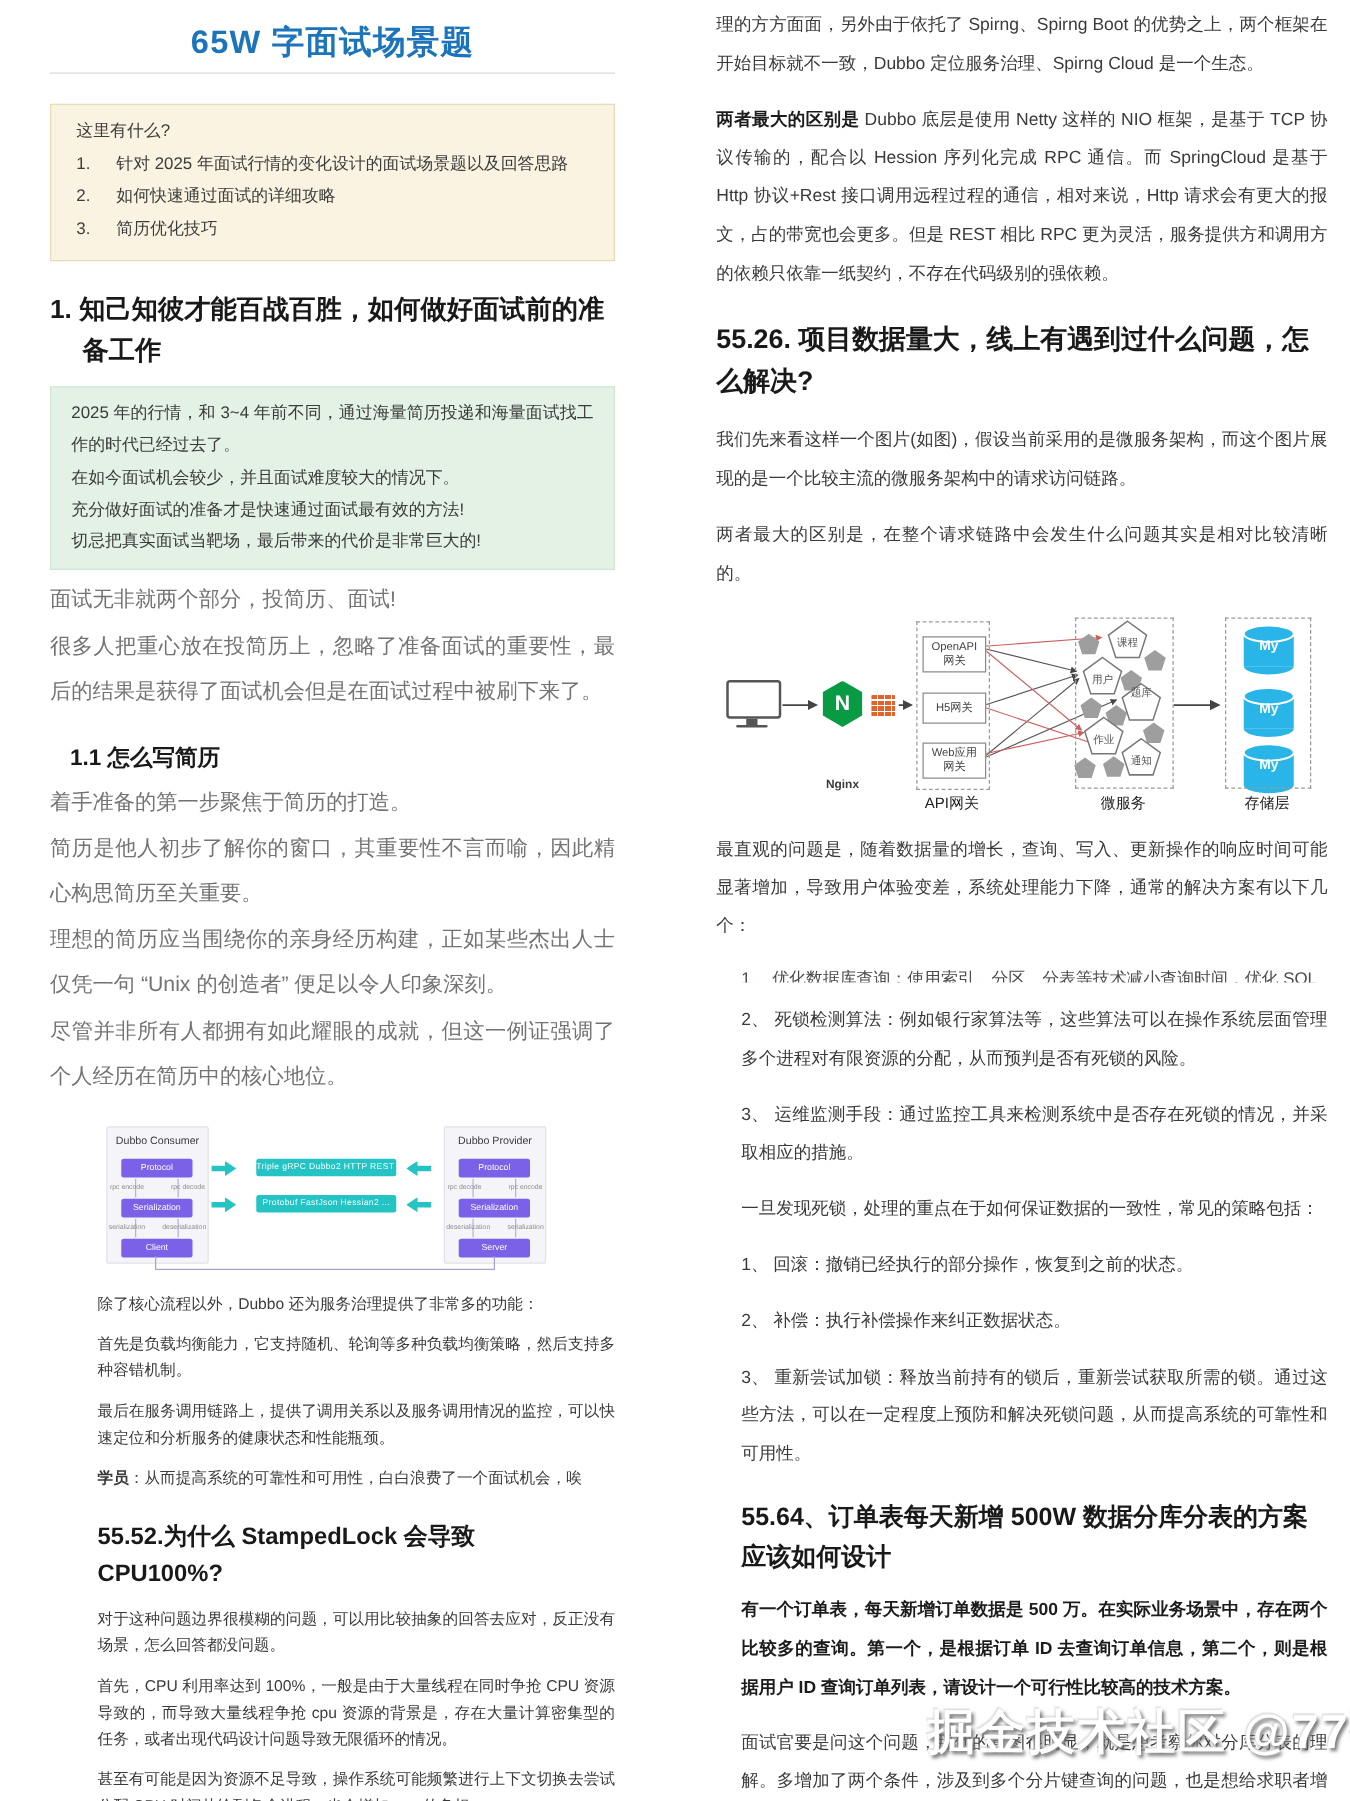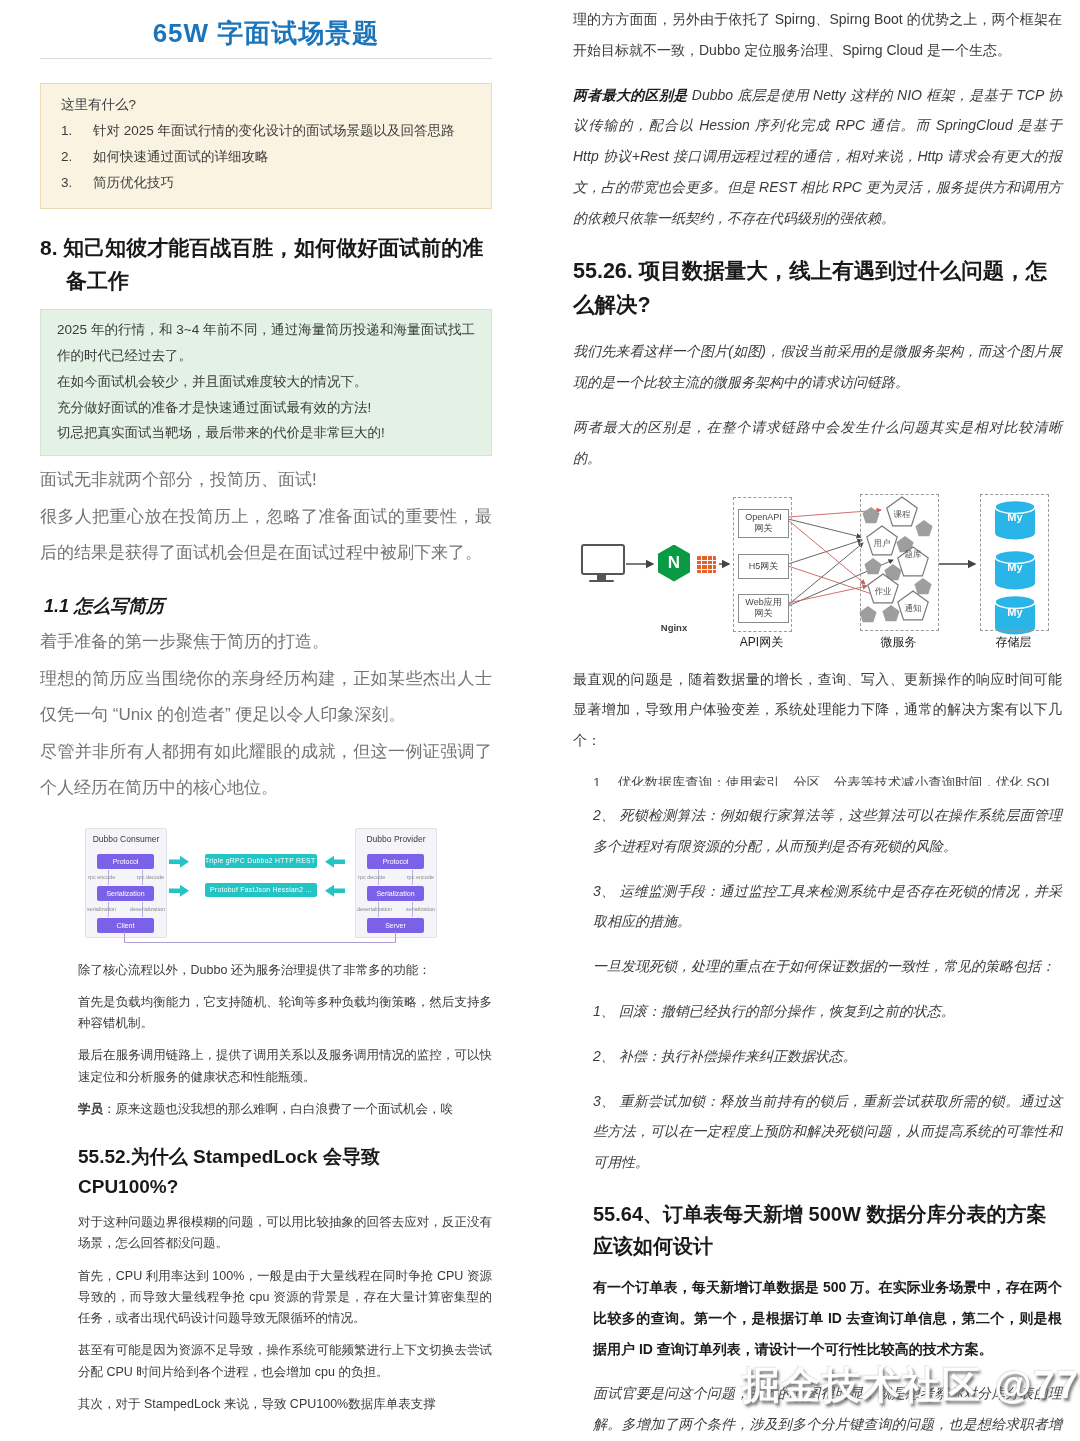--- a/index.html
+++ b/index.html
@@ -18,28 +18,28 @@
   
   .doc-title{margin-top:16px;text-align:center;font-size:26px;font-weight:bold;color:#1c74ba;letter-spacing:1px;}
   .rule{border-top:1px solid #d9d9d9;margin-top:7px;}
   .info-box{margin-top:24px;background:#fbf3e2;border:1px solid #ecd9b8;padding:8px 20px 12px;}
   .info-box p{font-size:13.5px;line-height:1.92;color:#3c3c3c;}
   .num{display:inline-block;width:32px;}
   .h1{font-size:21px;font-weight:bold;color:#191919;line-height:1.6;margin:22px 0 0;padding-left:26px;text-indent:-26px;}
   .green-box{margin-top:11px;background:#e3f2e5;border:1px solid #cfe7d2;padding:7px 16px 9px;}
   .green-box p{font-size:13.5px;line-height:1.92;text-align:justify;color:#3b3b3b;}
   .mt6{margin-top:6px;}
-  .h2{font-size:18px;font-weight:bold;color:#191919;margin:22px 4px 0;font-style:italic;}
+  .h2{font-size:18px;font-weight:bold;color:#191919;margin:22px 16px 0;}
   .indent{margin-left:38px;}
   .small-t p{font-size:12.5px;line-height:1.7;margin:11px 0;text-align:justify;}
   .h3{font-size:19px;font-weight:bold;color:#191919;line-height:1.55;margin:22px 0 0;max-width:345px;}
 
   
   .r p.rp{font-size:14px;line-height:2.2;text-align:justify;}
-  .rgap{margin-top:14px;font-style:italic;}
+  .rgap{margin-top:14px;}
   .r-h1{font-size:21.5px;font-weight:bold;color:#191919;line-height:1.6;margin:20px 0 0;}
   .r-h2{font-size:20px;font-weight:bold;color:#191919;line-height:1.6;margin:20px 0 0;}
   .r-ind{padding-left:20px;}
   .clip-line{height:15px;overflow:hidden;margin-top:15px;}
   .clip-line p{line-height:24px;font-size:13.5px;color:#4a4a4a;}
   .boldp{font-weight:bold;color:#1c1c1c;}
 
   
   .dubbo{position:relative;width:382px;height:130px;margin:12px 0 2px 38px;}
   .dpanel{position:absolute;top:9px;width:80px;height:108px;background:#f5f5f9;border:1px solid #e1e1e8;border-radius:2px;}
@@ -76,38 +76,39 @@
   <div class="doc-title">65W 字面试场景题</div>
   <div class="rule"></div>
 
   <div class="info-box">
     <p>这里有什么?</p>
     <p><span class="num">1.</span><span>针对 2025 年面试行情的变化设计的面试场景题以及回答思路</span></p>
     <p><span class="num">2.</span><span>如何快速通过面试的详细攻略</span></p>
     <p><span class="num">3.</span><span>简历优化技巧</span></p>
   </div>
 
-  <div class="h1">8. 知己知彼才能百战百胜，如何做好面试前的准备工作</div>
+  <div class="h1">1. 知己知彼才能百战百胜，如何做好面试前的准备工作</div>
 
   <div class="green-box">
     <p>2025 年的行情，和 3~4 年前不同，通过海量简历投递和海量面试找工作的时代已经过去了。</p>
     <p>在如今面试机会较少，并且面试难度较大的情况下。</p>
     <p>充分做好面试的准备才是快速通过面试最有效的方法!</p>
     <p>切忌把真实面试当靶场，最后带来的代价是非常巨大的!</p>
   </div>
 
   <div class="tight body-t mt6">
     <p>面试无非就两个部分，投简历、面试!</p>
     <p>很多人把重心放在投简历上，忽略了准备面试的重要性，最后的结果是获得了面试机会但是在面试过程中被刷下来了。</p>
   </div>
 
   <div class="h2">1.1 怎么写简历</div>
 
   <div class="tight body-t mt6">
     <p>着手准备的第一步聚焦于简历的打造。</p>
+    <p>简历是他人初步了解你的窗口，其重要性不言而喻，因此精心构思简历至关重要。</p>
     <p>理想的简历应当围绕你的亲身经历构建，正如某些杰出人士仅凭一句 “Unix 的创造者” 便足以令人印象深刻。</p>
     <p>尽管并非所有人都拥有如此耀眼的成就，但这一例证强调了个人经历在简历中的核心地位。</p>
   </div>
 
   <div class="dubbo">
     <div class="dpanel" style="left:7px">
       <div class="dpanel-title">Dubbo Consumer</div>
       <div class="dbox" style="top:25px">Protocol</div>
       <div class="vline" style="left:22px;top:41px"></div>
       <div class="vline" style="left:56px;top:41px"></div>
@@ -142,21 +143,21 @@
       <div class="dlbl" style="top:77px;right:1px">serialization</div>
       <div class="dbox" style="top:89px">Server</div>
     </div>
     <div class="uline"></div>
   </div>
 
   <div class="indent small-t">
     <p>除了核心流程以外，Dubbo 还为服务治理提供了非常多的功能：</p>
     <p>首先是负载均衡能力，它支持随机、轮询等多种负载均衡策略，然后支持多种容错机制。</p>
     <p>最后在服务调用链路上，提供了调用关系以及服务调用情况的监控，可以快速定位和分析服务的健康状态和性能瓶颈。</p>
-    <p><b>学员</b><span>：原来这题也没我想的那么难啊，白白浪费了一个面试机会，唉</span></p>
+    <p><b>学员</b><span>：从而提高系统的可靠性和可用性，白白浪费了一个面试机会，唉</span></p>
 
     <div class="h3">55.52.为什么 StampedLock 会导致 CPU100%?</div>
 
     <p>对于这种问题边界很模糊的问题，可以用比较抽象的回答去应对，反正没有场景，怎么回答都没问题。</p>
     <p>首先，CPU 利用率达到 100%，一般是由于大量线程在同时争抢 CPU 资源导致的，而导致大量线程争抢 cpu 资源的背景是，存在大量计算密集型的任务，或者出现代码设计问题导致无限循环的情况。</p>
     <p>甚至有可能是因为资源不足导致，操作系统可能频繁进行上下文切换去尝试分配 CPU 时间片给到各个进程，也会增加 cpu 的负担。</p>
     <p>其次，对于 StampedLock 来说，导致 CPU100%数据库单表支撑</p>
   </div>
 </div>
 

